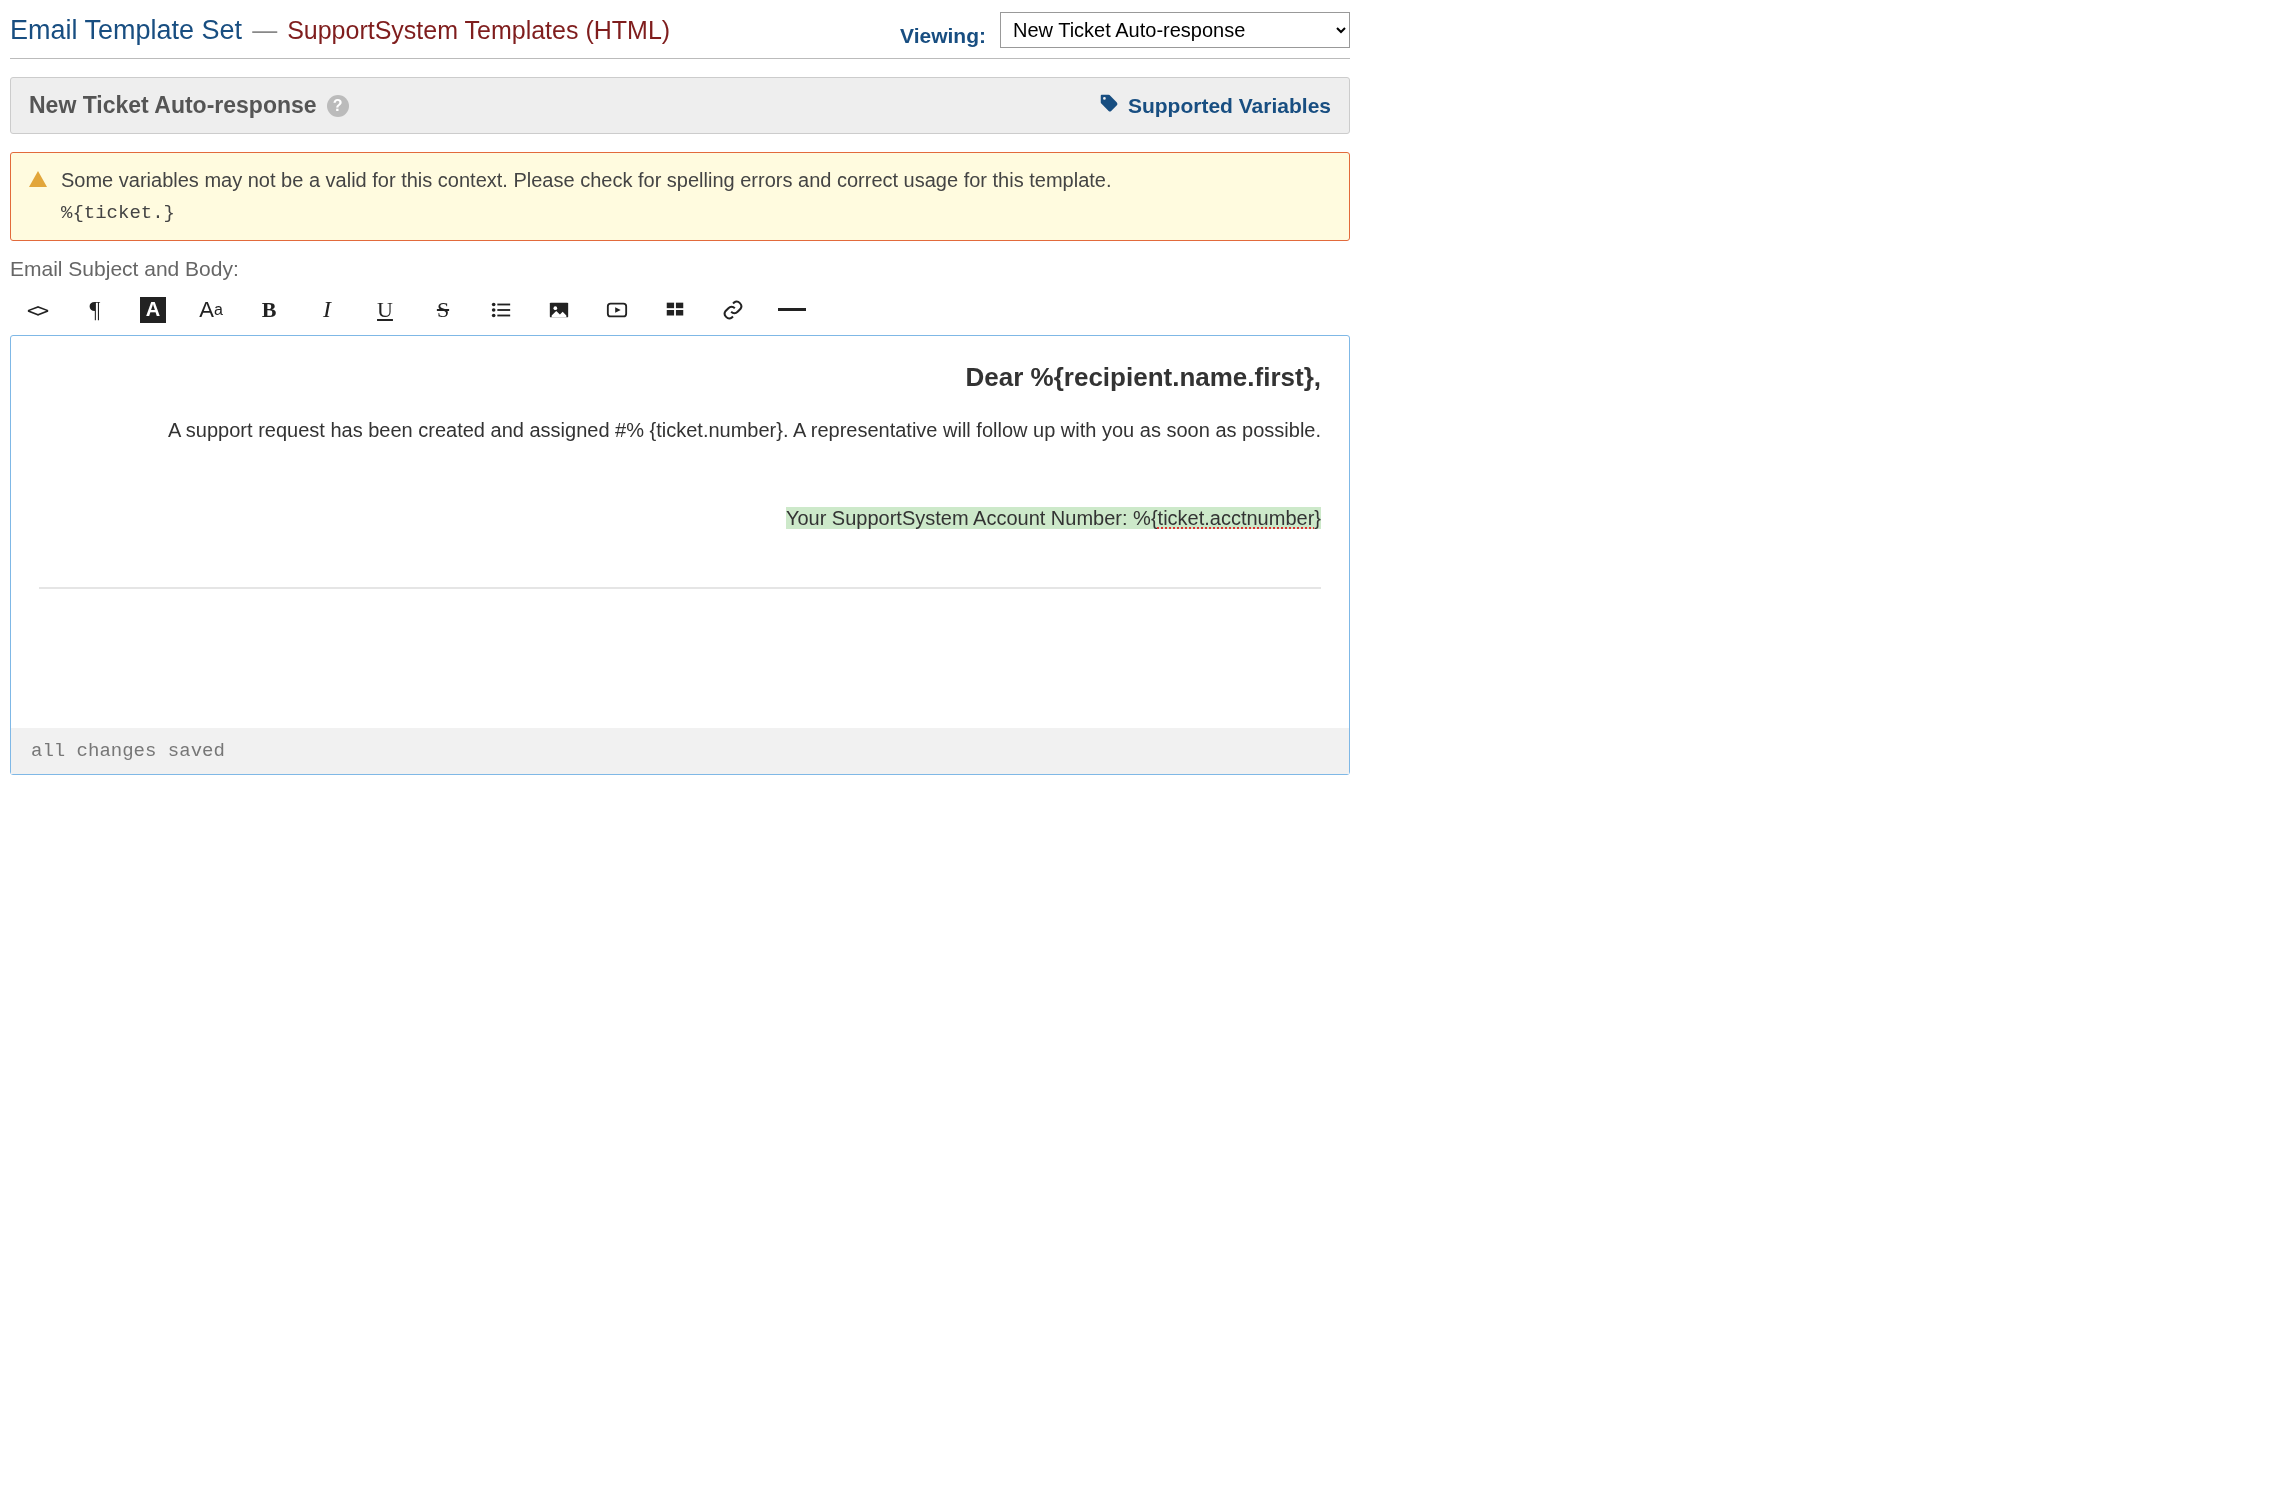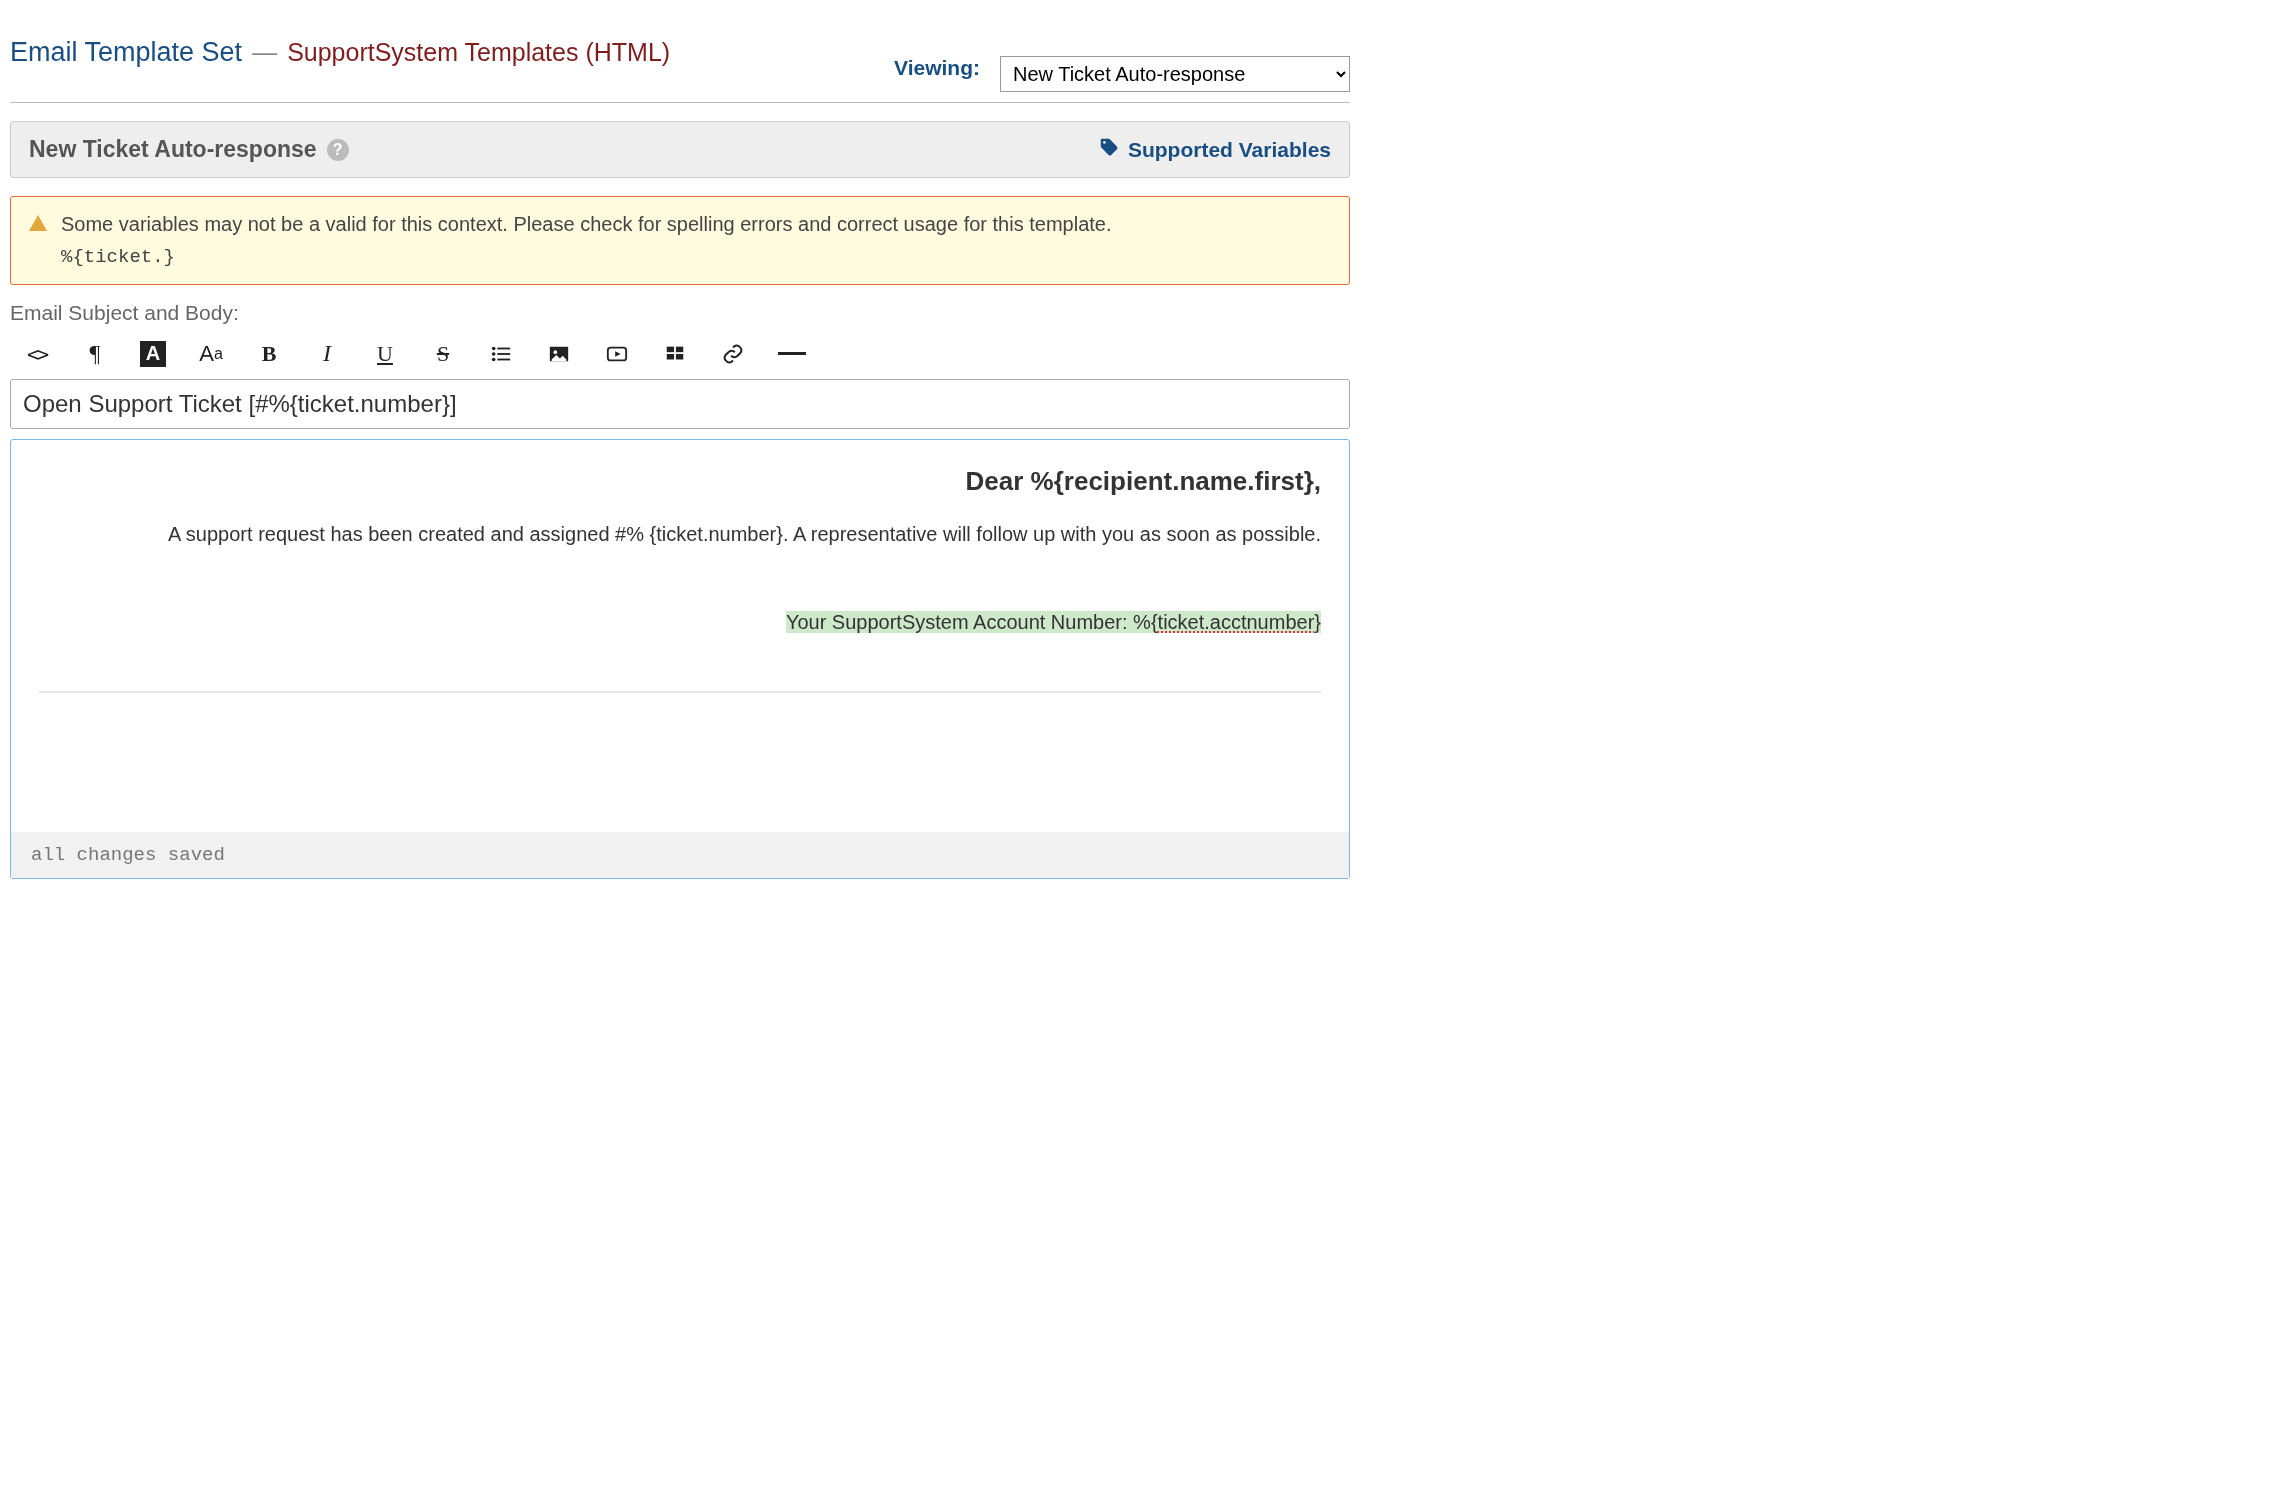--- a/index.html
+++ b/index.html
@@ -23,21 +23,21 @@
     margin-bottom: 0;
   }
   .hdr-left { display: flex; align-items: baseline; gap: 10px; }
   .hdr-title {
     color: #184E81;
     font-weight: 400;
     font-size: 27px;
   }
   .hdr-dash { color: #888; font-size: 25px; font-weight: 300; }
   .hdr-sub { color: #7f1d1d; font-size: 25px; font-weight: 400; }
-  .hdr-right { display: flex; align-items: flex-start; gap: 20px; margin-top: 44px; }
+  .hdr-right { display: flex; align-items: flex-end; gap: 14px; }
   .hdr-viewing {
     color: #184E81; font-weight: 700; font-size: 21px;
   }
   select.viewing-select {
     font-size: 20px;
     padding: 5px 8px;
     border: 1px solid #999;
     min-width: 350px;
     background: #fff;
   }
@@ -285,21 +285,20 @@
           <path d="M10 14a5 5 0 007 0l3-3a5 5 0 00-7-7l-1 1"></path>
           <path d="M14 10a5 5 0 00-7 0l-3 3a5 5 0 007 7l1-1"></path>
         </svg>
     </span>
     <span class="tb-btn">
         <span class="tb-hr-icon"></span>
       </span>
   </div>
 
   
-  <input type="text" class="subject-input" value="Open Support Ticket [#%{ticket.number}]" style="">
 
   
   <div class="body-editor">
     <div class="body-content">
       <div class="body-greeting">Dear %{recipient.name.first},</div>
       <div class="body-para1">
         <span>A support request has been created and assigned #% {ticket.number}. A representative will follow up with you as soon as possible. </span>
       </div>
       <div class="body-spacer"></div>
       <div>

